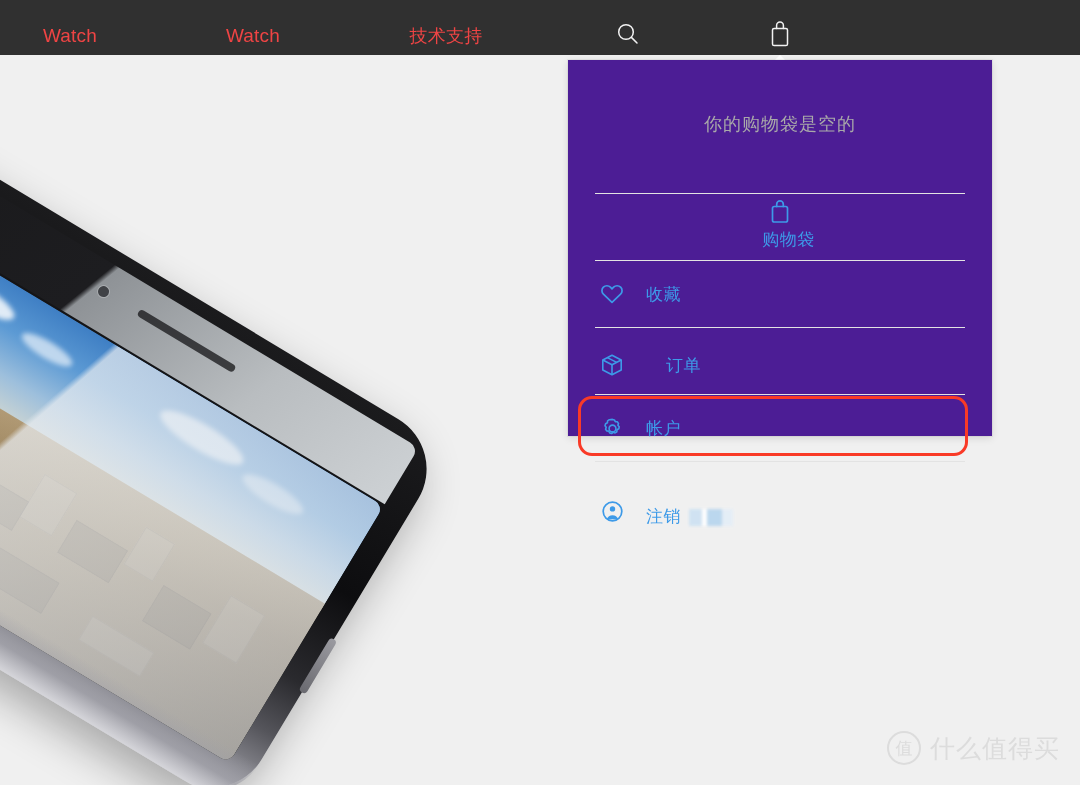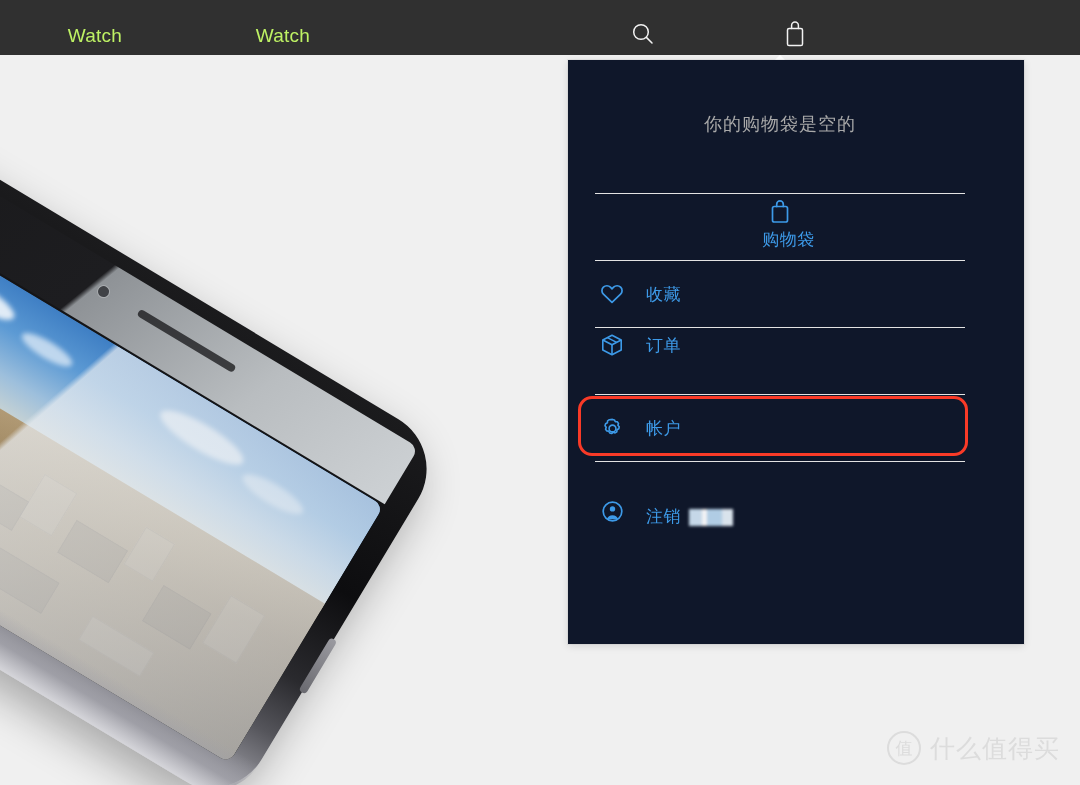--- a/index.html
+++ b/index.html
@@ -171,22 +171,22 @@
     height: 55px;
     background: #303030;
     z-index: 20;
   }
   .nav-item {
     position: absolute;
     top: 0;
     height: 72px;
     display: flex;
     align-items: center;
-    justify-content: flex-end;
-    color: #bef264;
+    justify-content: center;
+    color: #ef4444;
     font-size: 19px;
     font-weight: 400;
     letter-spacing: .2px;
     cursor: pointer;
     user-select: none;
   }
   .nav-watch  { left: 18px;  width: 104px; }
   .nav-music  { left: 196px; width: 114px; }
   .nav-supp   { left: 380px; width: 132px; font-size: 18px; }
   .nav-search { left: 600px; width: 56px; }
@@ -204,25 +204,24 @@
     border-bottom: 15px solid #ffffff;
     z-index: 31;
   }
 
   
   #bag-panel {
     position: absolute;
     left: 568px;
     top: 60px;
     width: 424px;
-    height: 584px;
-    background: #0f172a;
+    height: 376px;
+    background: #4c1d95;
     box-shadow: 0 2px 8px rgba(0,0,0,0.12), 0 0 0 1px rgba(0,0,0,0.045);
     z-index: 30;
-    padding-left: 32px;
   }
 
   .empty-msg {
     position: absolute;
     left: 0;
     top: 0;
     width: 424px;
     height: 128px;
     display: flex;
     align-items: center;
@@ -370,20 +369,23 @@
   <div id="navbar">
 
     <div class="nav-item nav-watch">
       <span>Watch</span>
     </div>
 
     <div class="nav-item nav-music">
       <span>Watch</span>
     </div>
 
+    <div class="nav-item nav-supp">
+      <span>技术支持</span>
+    </div>
 
     <div class="nav-item nav-search">
       <span>
         <svg width="26" height="26" viewBox="0 0 26 26" fill="none" stroke="#f2f2f2" stroke-width="1.5" stroke-linecap="round">
           <circle cx="11" cy="11" r="7.3"></circle>
           <line x1="16.4" y1="16.4" x2="22" y2="22"></line>
         </svg>
       </span>
     </div>
 
@@ -421,21 +423,21 @@
       <span class="menu-icon">
         <svg width="26" height="24" viewBox="0 0 26 24" fill="none" stroke="#3d9ae8" stroke-width="1.7" stroke-linejoin="round">
           <path d="M13 20.4 4.4 12.2a4.9 4.9 0 0 1 0-7 4.9 4.9 0 0 1 7 0l1.6 1.6 1.6-1.6a4.9 4.9 0 0 1 7 0 4.9 4.9 0 0 1 0 7z"></path>
         </svg>
       </span>
       <span class="menu-label">收藏</span>
     </div>
 
     <div class="divider" style="top:267px;"></div>
 
-    <div class="menu-row" style="top:252px;">
+    <div class="menu-row" style="top:272px;gap:20px;">
       <span class="menu-icon">
         <svg width="26" height="26" viewBox="0 0 26 26" fill="none" stroke="#3d9ae8" stroke-width="1.6" stroke-linejoin="round">
           <path d="M13 3.2 22.2 8v10L13 22.8 3.8 18V8z"></path>
           <path d="M3.8 8 13 12.8 22.2 8"></path>
           <path d="M13 12.8v10"></path>
           <path d="M8.4 5.6l9.2 4.8"></path>
         </svg>
       </span>
       <span class="menu-label">订单</span>
     </div>

